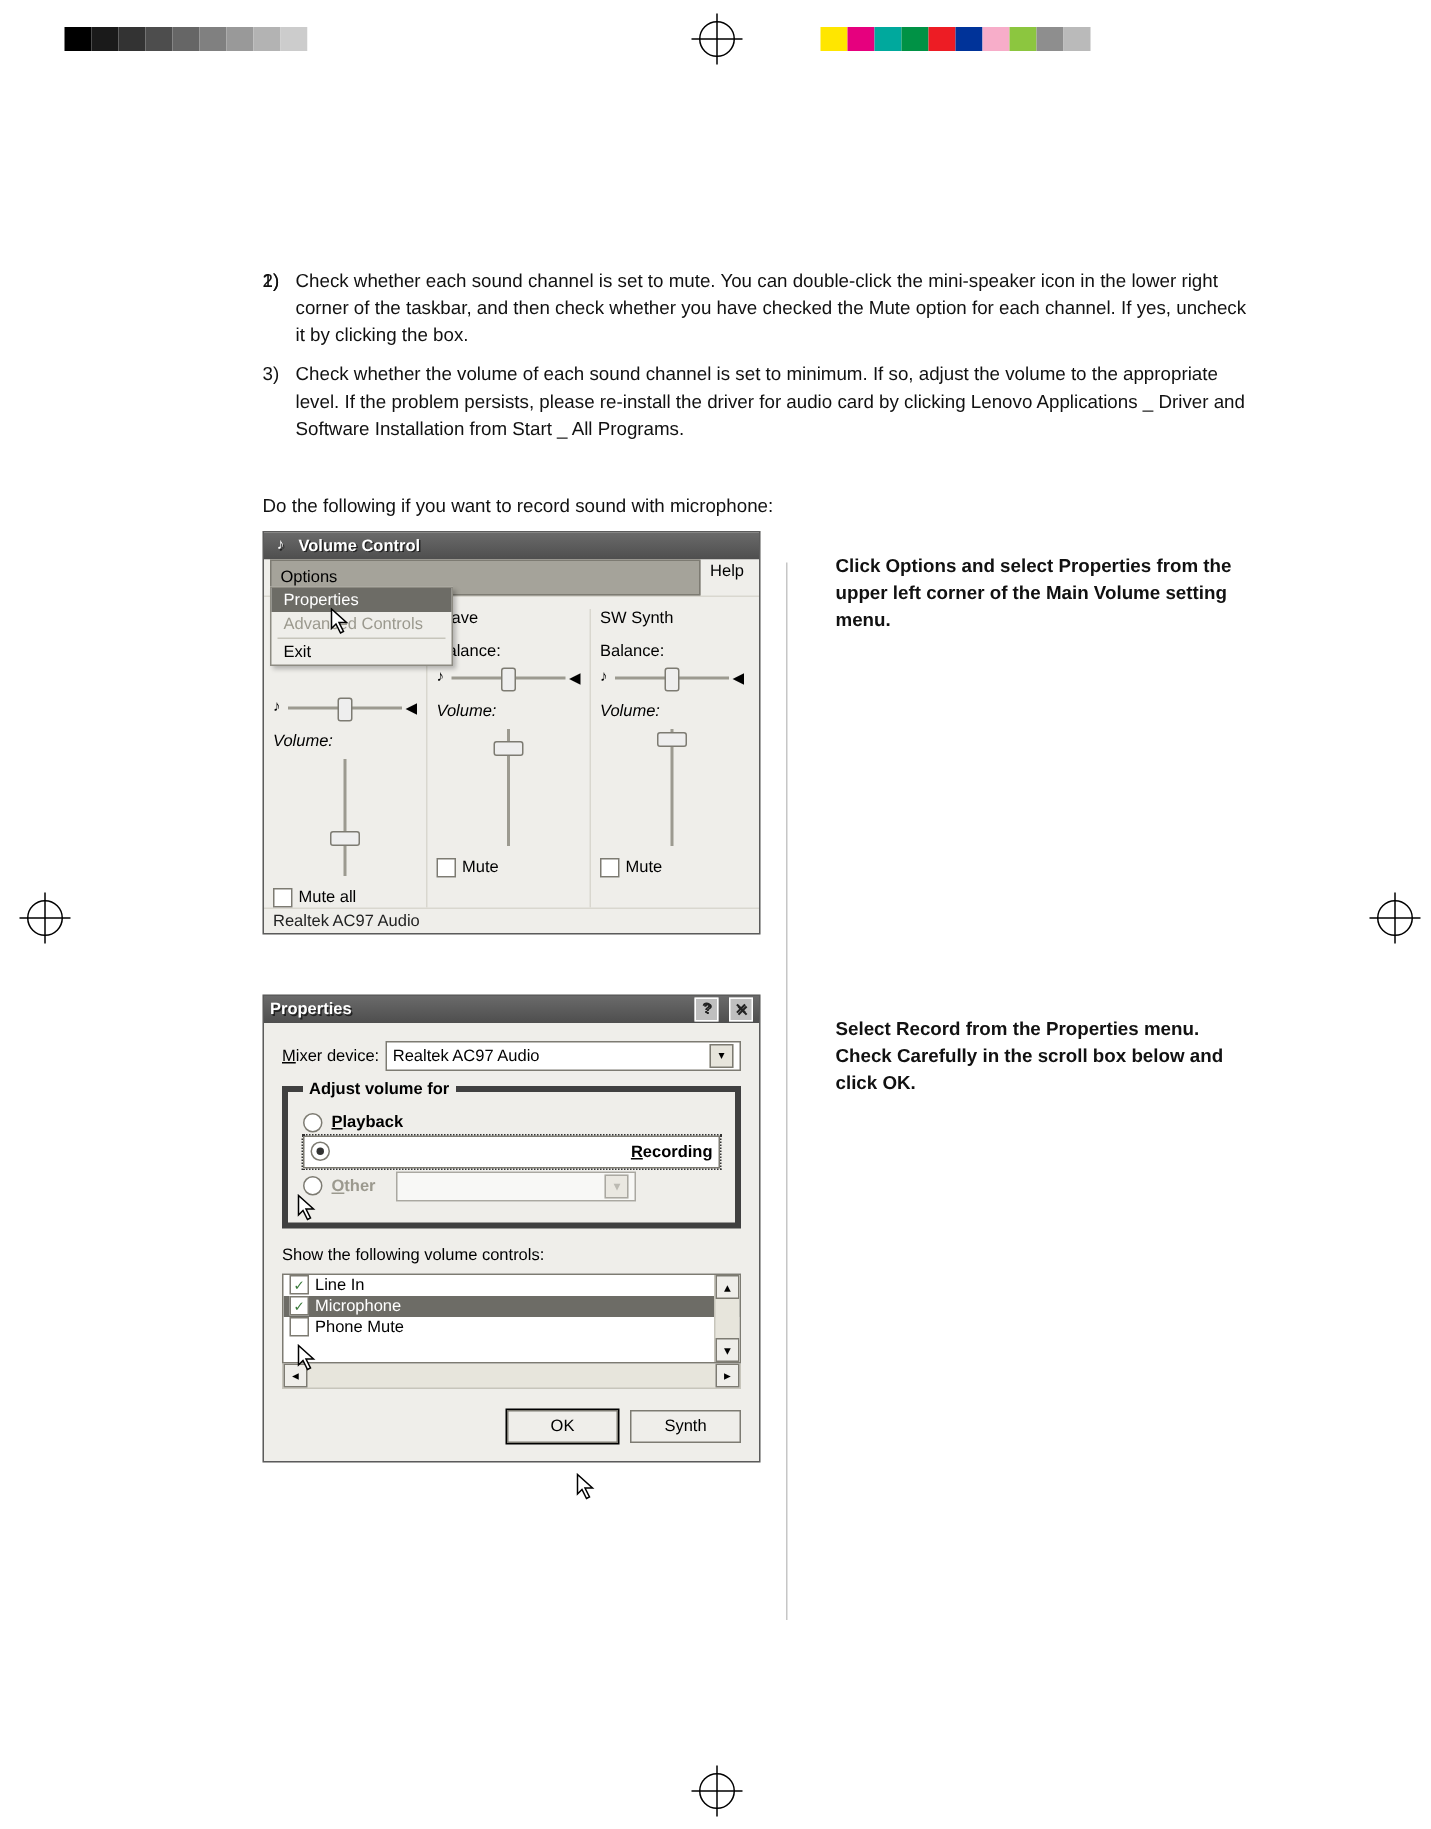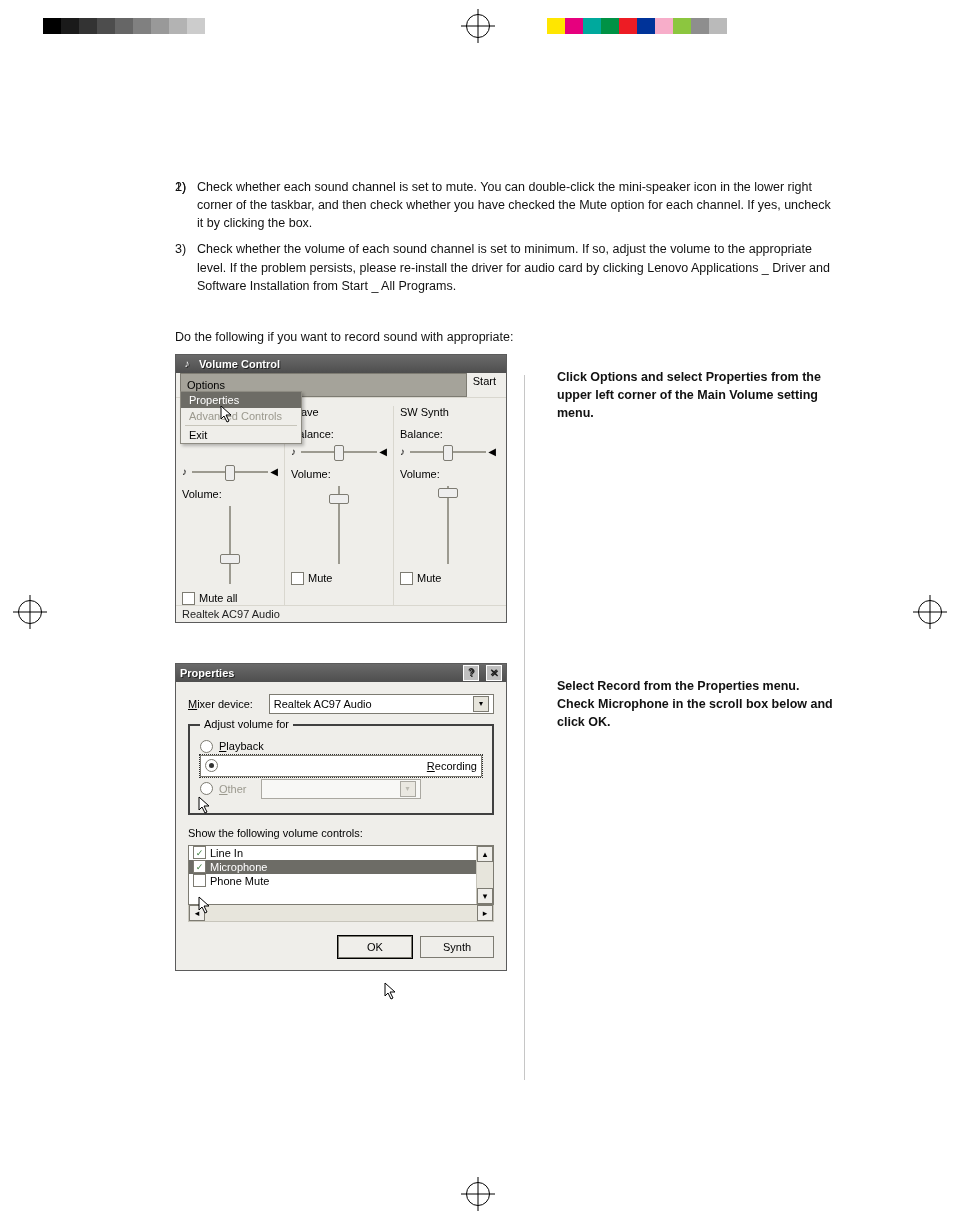--- a/index.html
+++ b/index.html
@@ -40,35 +40,35 @@
   .chan{width:96px;padding:0 6px;border-right:1px solid #d9d7cf;}
   .chan:last-child{border-right:none;}
   .chan .nm{height:14px;}
   .bal{margin:8px 0 2px 0;}
   .hslider{height:20px;position:relative;}
   .hslider .track{position:absolute;left:10px;right:10px;top:9px;height:2px;background:#9c9a90;}
   .hslider .thumb{position:absolute;top:3px;left:50%;transform:translateX(-50%);width:8px;height:14px;background:#eee;border:1px solid #7d7b72;border-radius:2px;}
   .hslider .spk{position:absolute;top:4px;font-size:10px;}
   .hslider .spk.l{left:0;}
   .hslider .spk.r{right:0;}
-  .vlabel{margin-top:6px;}
+  .vlabel{margin-top:6px;font-style:italic;}
   .vslider{height:78px;position:relative;margin-top:6px;}
   .vslider .rail{position:absolute;left:50%;top:0;bottom:0;width:2px;background:#9c9a90;transform:translateX(-1px);}
   .vslider .vthumb{position:absolute;left:50%;transform:translateX(-50%);width:18px;height:8px;background:#eee;border:1px solid #7d7b72;border-radius:2px;}
   .mute{margin-top:8px;display:flex;align-items:flex-start;gap:4px;}
   .cb{width:11px;height:11px;border:1px solid #7d7b72;background:#fff;display:inline-flex;align-items:center;justify-content:center;font-size:9px;color:#3a7a3a;}
   .statusbar{border-top:1px solid #d9d7cf;padding:2px 6px;font-size:11px;color:#222;}
   .cursor{position:absolute;width:14px;height:18px;}
   .cursor svg{width:14px;height:18px;display:block;}
   
   .propsbody{padding:12px;}
-  .row{display:flex;align-items:center;gap:16px;margin-bottom:10px;}
+  .row{display:flex;align-items:center;gap:4px;margin-bottom:10px;}
   .sel{flex:1;border:1px solid #7d7b72;background:#fff;height:18px;display:flex;align-items:center;padding:0 4px;justify-content:space-between;font-size:11px;}
   .sel .dd{width:14px;height:14px;border:1px solid #7d7b72;background:#e7e5dc;display:flex;align-items:center;justify-content:center;font-size:8px;}
-  .group{border:2px solid #404040;padding:10px 10px 12px 10px;margin-bottom:12px;}
+  .group{border:4px solid #404040;padding:10px 10px 12px 10px;margin-bottom:12px;font-weight:bold;}
   .group .gl{position:relative;top:-18px;background:#efeeea;display:inline-block;padding:0 4px;font-size:11px;}
   .radio{display:flex;align-items:center;gap:6px;margin:2px 0;font-size:11px;}
   .radio .r{width:11px;height:11px;border:1px solid #7d7b72;border-radius:50%;background:#fff;display:inline-flex;align-items:center;justify-content:center;}
   .radio.sel .r::after{content:"";width:5px;height:5px;border-radius:50%;background:#333;}
   .radio.focus{outline:1px dotted #333;padding:1px 4px;}
   .radio.dim{color:#9b998e;}
   .listbox{border:1px solid #7d7b72;background:#fff;height:58px;position:relative;overflow:hidden;}
   .listbox .li{display:flex;align-items:center;gap:4px;padding:0 4px;font-size:11px;height:14px;}
   .listbox .li.hl{background:#6d6c66;color:#fff;}
   .listbox .vbar{position:absolute;right:0;top:0;width:16px;height:100%;background:#e7e5dc;border-left:1px solid #c7c5bb;display:flex;flex-direction:column;align-items:center;justify-content:space-between;font-size:9px;}
@@ -117,32 +117,32 @@
 
   <div class="vsep"></div>
 
   <div class="content">
     <ol class="steps">
       <li><span class="num">1)</span></li>
       <li><span class="num">2)</span><span>Check whether each sound channel is set to mute. You can double-click the mini-speaker icon in the lower right corner of the taskbar, and then check whether you have checked the Mute option for each channel. If yes, uncheck it by clicking the box.</span></li>
       <li><span class="num">3)</span><span>Check whether the volume of each sound channel is set to minimum. If so, adjust the volume to the appropriate level. If the problem persists, please re-install the driver for audio card by clicking Lenovo Applications _ Driver and Software Installation from Start _ All Programs.</span></li>
     </ol>
 
-    <p class="lead">Do the following if you want to record sound with appropriate:</p>
+    <p class="lead">Do the following if you want to record sound with microphone:</p>
 
     <div class="twocol">
       <div class="dlg" style="width:330px;position:relative">
         <div class="titlebar">
           <span class="wicon">♪</span>
           <span>Volume Control</span>
           <span class="spacer"></span>
         </div>
         <div class="menubar">
           <span class="sel">Options</span>
-          <span>Start</span>
+          <span>Help</span>
         </div>
         <div class="dropdown" style="left:4px;top:36px">
           <div class="mi hl">Properties</div>
           <div class="mi dim">Advanced Controls</div>
           <hr>
           <div class="mi">Exit</div>
         </div>
         <div class="cursor" style="left:44px;top:50px">
           <svg viewBox="0 0 14 18">
               <path d="M1 1 L1 14 L4 11 L7 17 L9 16 L6 10 L11 10 Z" fill="#fff" stroke="#000" stroke-width="1"></path>
@@ -291,16 +291,16 @@
             <div class="btn def">OK</div>
             <div class="btn">Synth</div>
           </div>
           <div class="cursor" style="left:208px;top:318px">
             <svg viewBox="0 0 14 18">
                 <path d="M1 1 L1 14 L4 11 L7 17 L9 16 L6 10 L11 10 Z" fill="#fff" stroke="#000" stroke-width="1"></path>
               </svg>
           </div>
         </div>
       </div>
-      <div class="cap">Select Record from the Properties menu. Check Microphone in the scroll box below and click OK.</div>
+      <div class="cap">Select Record from the Properties menu. Check Carefully in the scroll box below and click OK.</div>
     </div>
   </div>
 </div>
 
 </body></html>

